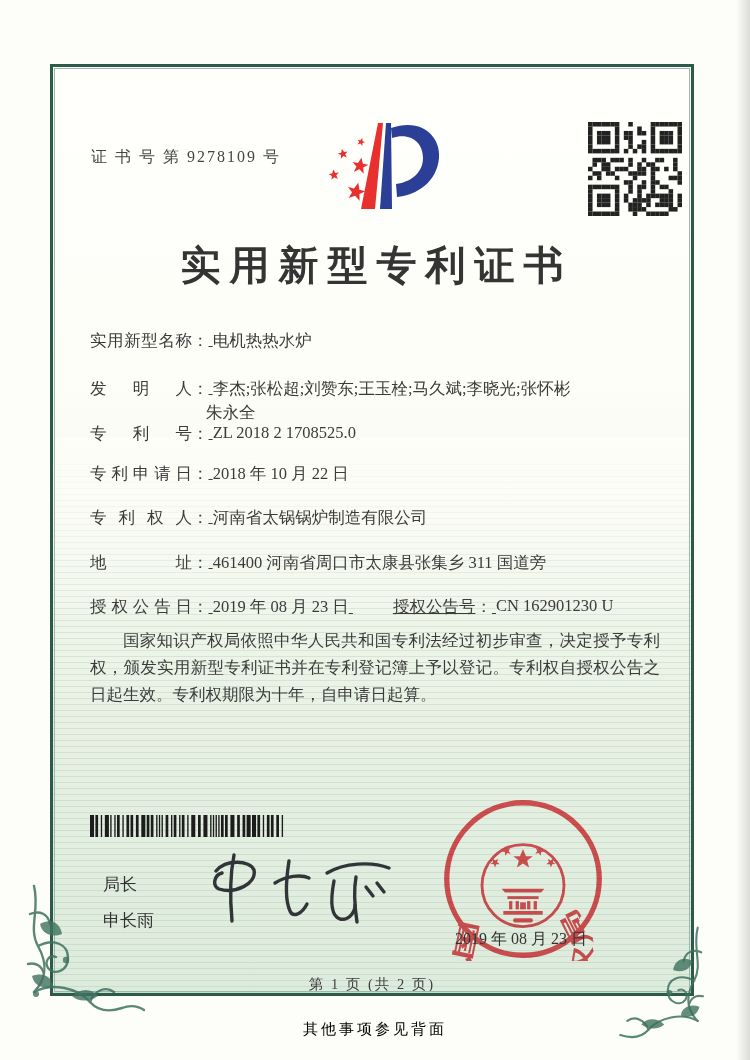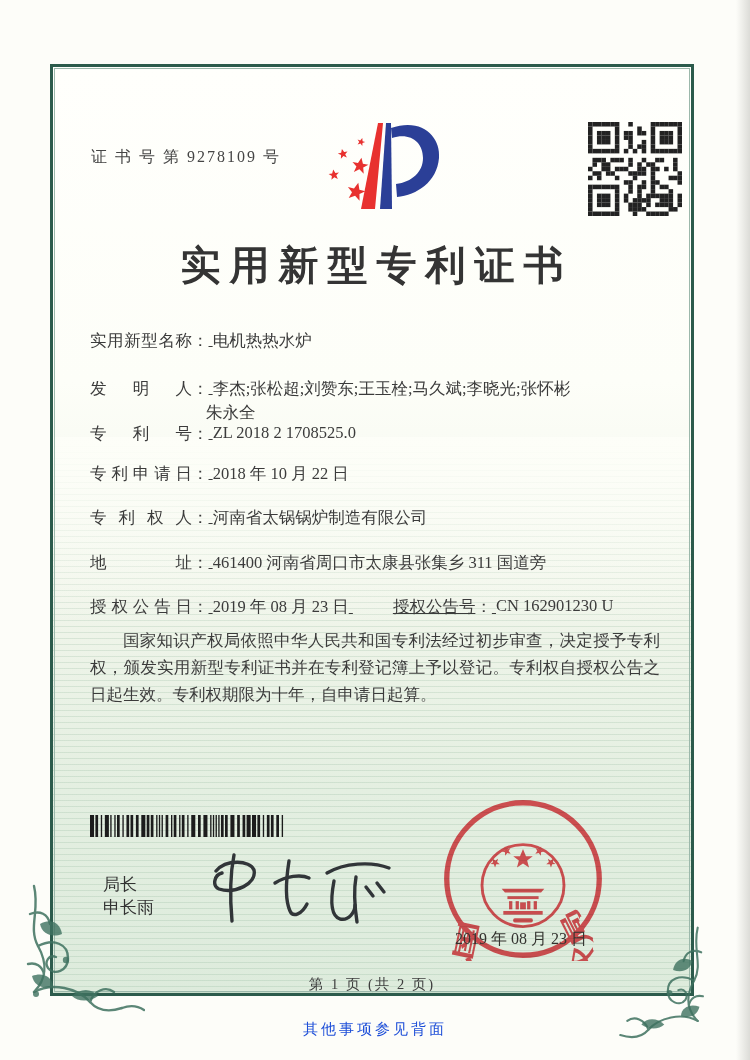--- a/index.html
+++ b/index.html
@@ -35,26 +35,26 @@
   .colon{display:inline-block;vertical-align:top;}
   .fvalue{display:inline-block;vertical-align:top;}
   .pair2{margin-left:40px;}
   .body-text{
     position:absolute;left:37px;top:560px;width:570px;z-index:2;
     font-size:16.5px;line-height:27px;color:#3b3b3b;text-align:justify;
   }
   .body-text p{margin:0;text-indent:2em;}
   .barcode{position:absolute;left:37px;top:748px;width:196px;height:22px;z-index:2;}
   .signer{position:absolute;left:50px;top:806px;font-size:17px;color:#333;z-index:2;}
-  .signer .name{}
+  .signer .name{margin-top:13px;}
   .signature{position:absolute;left:148px;top:778px;width:210px;height:92px;z-index:3;}
   .seal{position:absolute;left:388px;top:730px;width:164px;height:164px;z-index:2;opacity:0.88;mix-blend-mode:multiply;}
   .seal-date{position:absolute;left:402px;top:862px;font-size:16px;color:#33332f;z-index:4;white-space:nowrap;}
   .page-indicator{position:absolute;left:0;right:0;top:908px;text-align:center;font-size:14.5px;letter-spacing:2px;color:#3d3d3d;z-index:2;}
-  .back-note{position:absolute;left:0;right:0;top:1020px;text-align:center;font-size:15px;letter-spacing:3px;color:#1d4ed8;}
+  .back-note{position:absolute;left:0;right:0;top:1020px;text-align:center;font-size:15px;letter-spacing:3px;color:#000000;}
   .ornament{position:absolute;z-index:6;pointer-events:none;}
   .ornament.bl{left:20px;top:884px;width:125px;height:140px;}
   .ornament.br{left:600px;top:925px;width:110px;height:125px;transform:scaleX(-1);}
 </style>
 </head>
 <body>
 
 <div class="sheet">
 
   <div class="frame">

